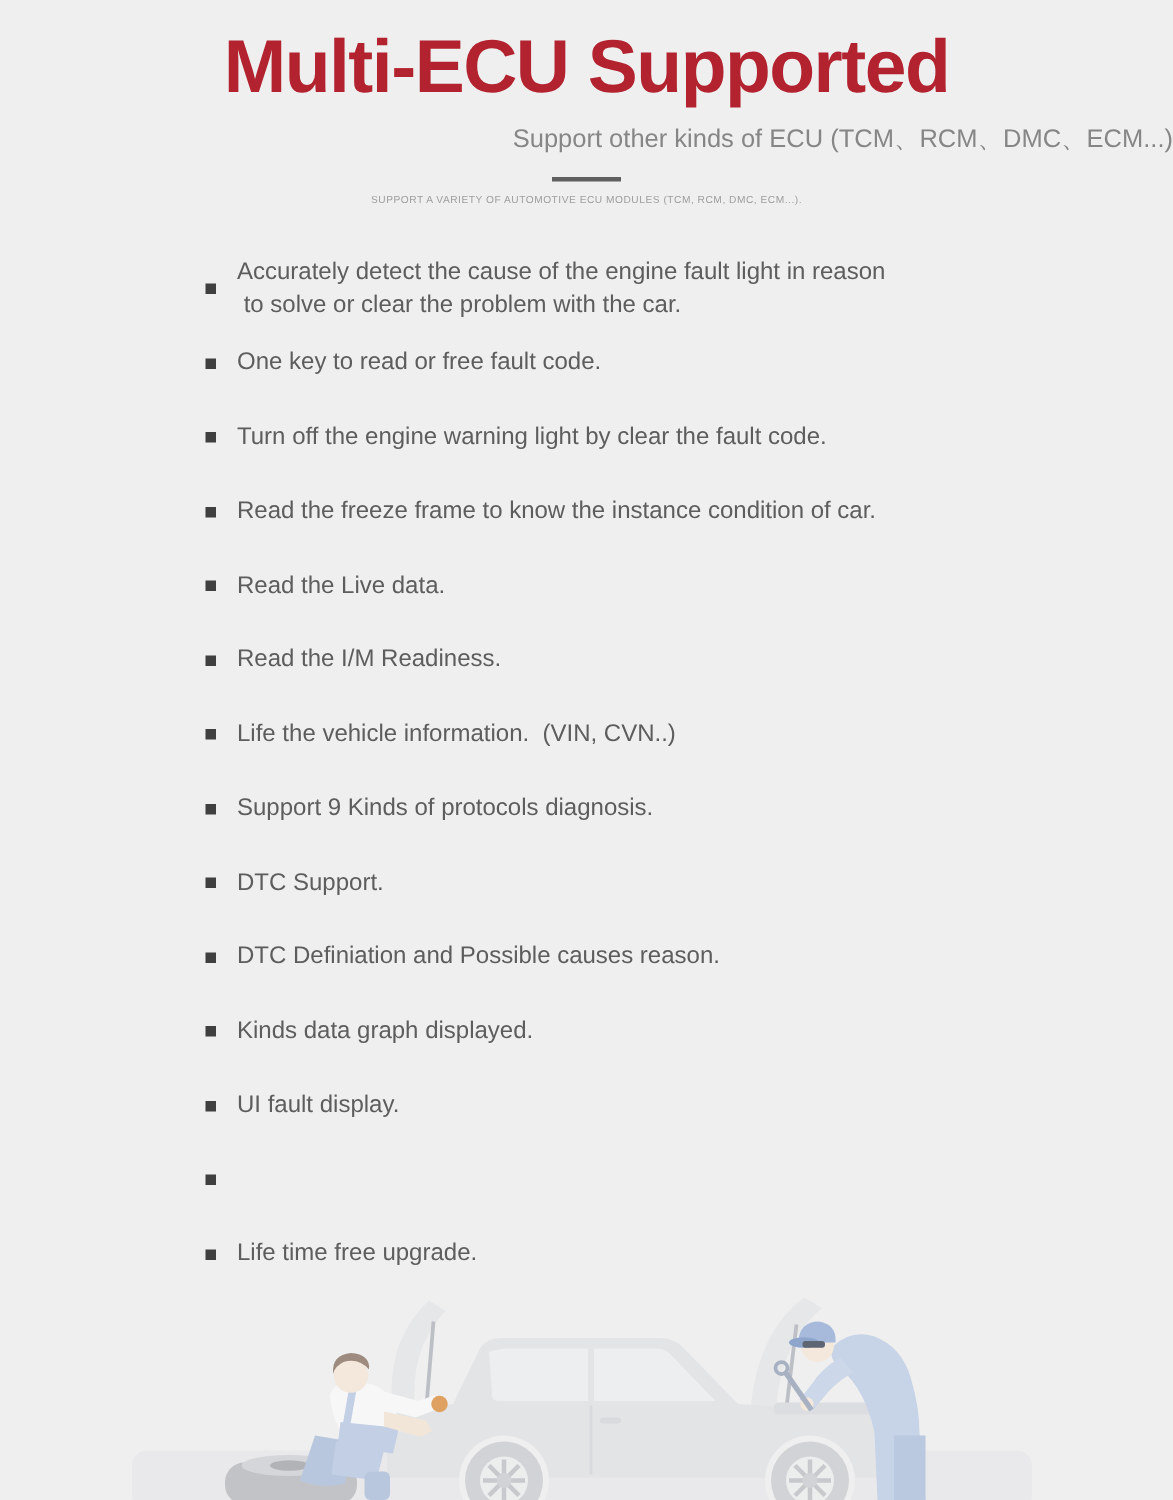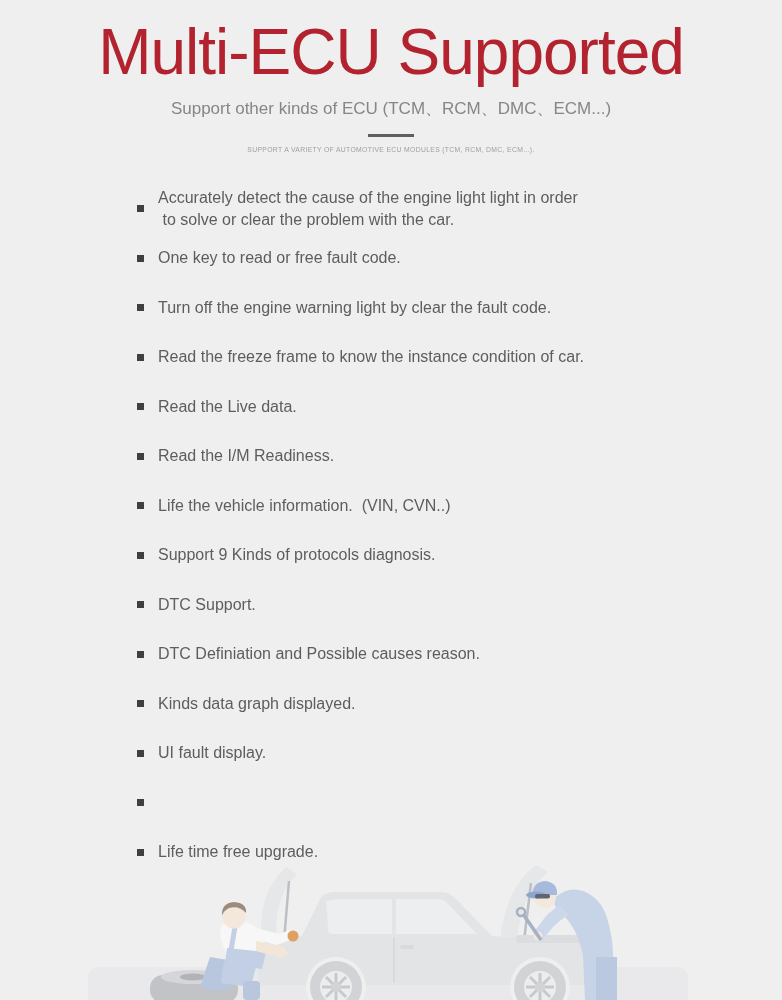--- a/index.html
+++ b/index.html
@@ -6,31 +6,32 @@
   .page {
     position:relative;
     width:782px; height:1000px;
     background:#efefef;
     overflow:hidden;
     font-family:"Liberation Sans", sans-serif;
   }
   .header { text-align:center; padding-top:16px; }
   .title {
     margin:0;
-    font-size:64px;
-    font-weight:normal;
+    font-size:50px;
+    font-weight:bold;
     letter-spacing:-1px;
     color:#b2232f;
     line-height:1.15;
   }
   .subtitle {
     margin:9px 0 0 0;
     font-size:17px;
     color:#868686;
     line-height:1.2;
+    text-align:right;
   }
   .divider {
     width:46px; height:3px;
     background:#5f5f5f;
     margin:15px auto 0 auto;
   }
   .tagline {
     margin-top:9px;
     font-size:10px;
     letter-spacing:0.5px;
@@ -75,21 +76,21 @@
   <div class="header">
     <h1 class="title">Multi-ECU Supported</h1>
     <p class="subtitle">Support other kinds of ECU (TCM、RCM、DMC、ECM...)</p>
     <div class="divider"></div>
     <div class="tagline">SUPPORT A VARIETY OF AUTOMOTIVE ECU MODULES (TCM, RCM, DMC, ECM...).</div>
   </div>
 
   <ul class="features">
     <li class="feature">
         <span class="bullet"></span>
-        <span class="ftext">Accurately detect the cause of the engine light light in order
+        <span class="ftext">Accurately detect the cause of the engine fault light in reason
  to solve or clear the problem with the car.</span>
       </li>
     <li class="feature">
         <span class="bullet"></span>
         <span class="ftext">One key to read or free fault code.</span>
       </li>
     <li class="feature">
         <span class="bullet"></span>
         <span class="ftext">Turn off the engine warning light by clear the fault code.</span>
       </li>

